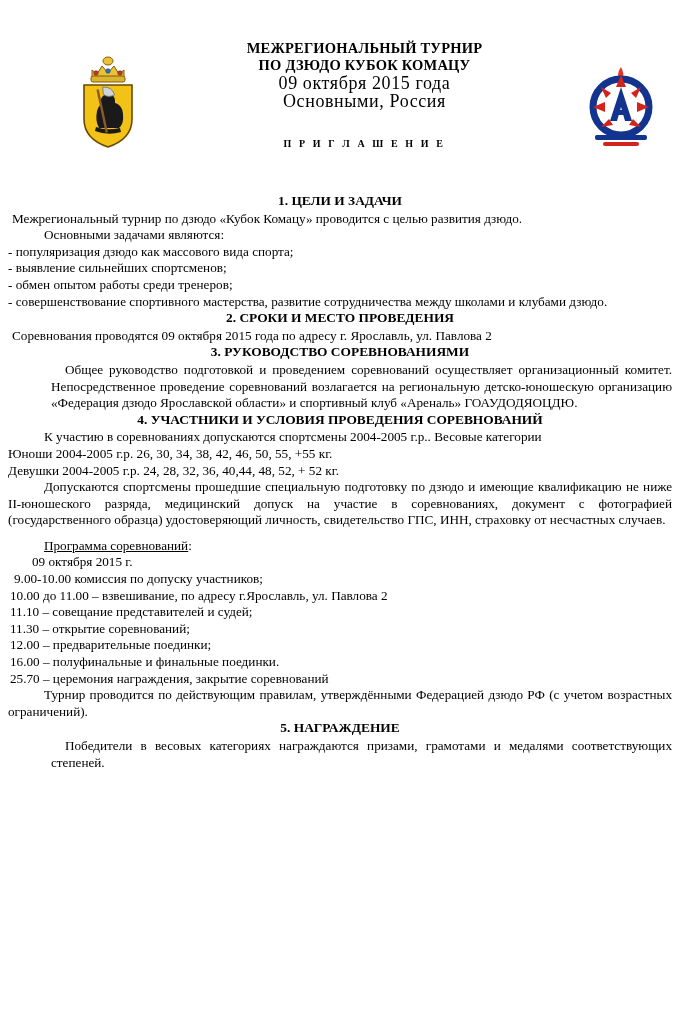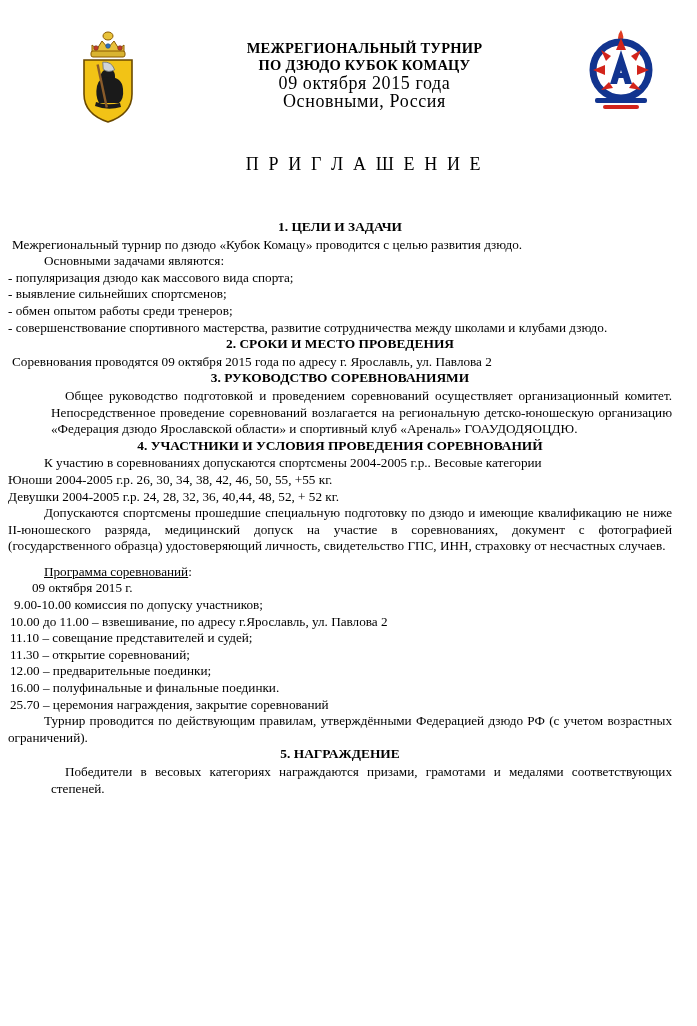--- a/index.html
+++ b/index.html
@@ -18,21 +18,21 @@
     position: relative;
     width: 697px;
     height: 1026px;
     padding: 0;
     box-sizing: border-box;
   }
 
   
   .header {
     display: flex;
-    align-items: flex-start;
+    align-items: flex-end;
     justify-content: space-between;
     padding: 28px 28px 0 60px;
     box-sizing: border-box;
   }
   .crest-left, .crest-right {
     flex: 0 0 auto;
     width: 96px;
     display: flex;
     justify-content: center;
     align-items: flex-start;
@@ -49,24 +49,24 @@
     line-height: 17px;
     white-space: nowrap;
   }
   .title-sub {
     font-weight: normal;
     font-size: 18px;
     line-height: 18px;
     letter-spacing: 0.6px;
   }
   .invitation {
-    font-weight: normal;
-    font-size: 18px;
+    font-weight: bold;
+    font-size: 10px;
     letter-spacing: 2.6px;
-    margin-top: 44px;
+    margin-top: 28px;
   }
 
   
   .content {
     padding: 0 25px 0 8px;
     margin-top: 44px;
     font-size: 13.2px;
     line-height: 16.6px;
   }
   .section-head {

